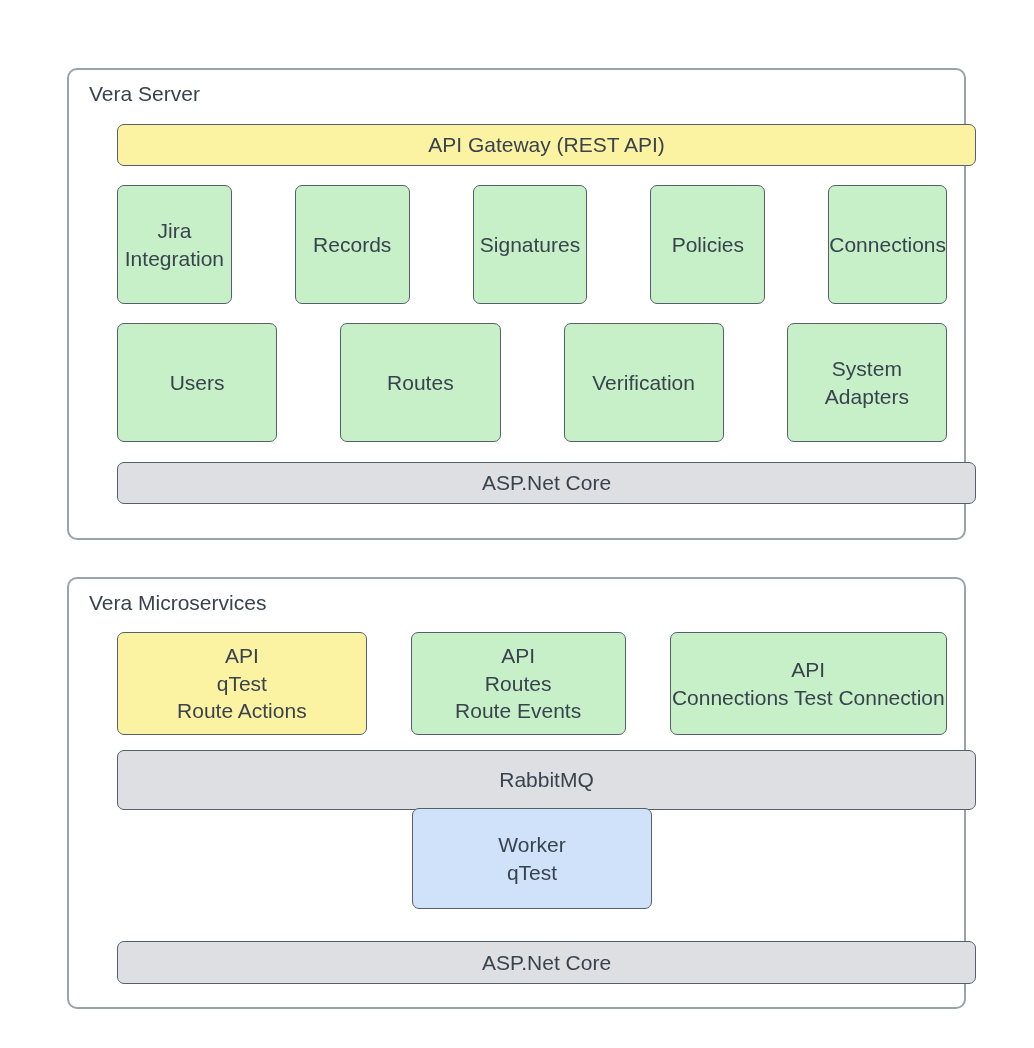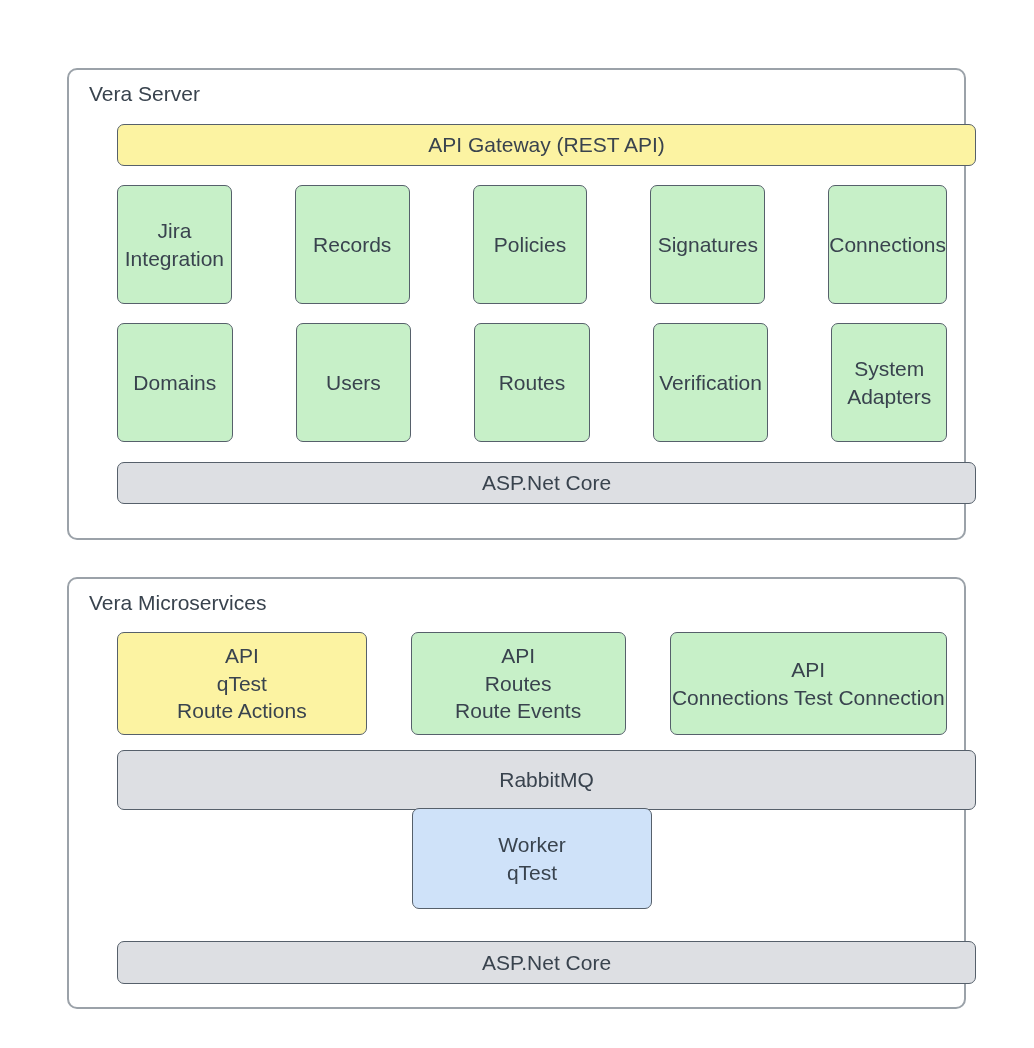--- a/index.html
+++ b/index.html
@@ -101,27 +101,26 @@
 
   <div class="container server">
     <div class="container-title">Vera Server</div>
 
     <div class="shape fill-yellow gateway-bar">API Gateway (REST API)</div>
 
     <div class="svc-row row1">
       <div class="shape fill-green">Jira
 Integration</div>
       <div class="shape fill-green">Records</div>
+      <div class="shape fill-green">Signatures</div>
       <div class="shape fill-green">Policies</div>
-      <div class="shape fill-green">Signatures</div>
       <div class="shape fill-green">Connections</div>
     </div>
 
     <div class="svc-row row2">
-      <div class="shape fill-green">Domains</div>
       <div class="shape fill-green">Users</div>
       <div class="shape fill-green">Routes</div>
       <div class="shape fill-green">Verification</div>
       <div class="shape fill-green">System
 Adapters</div>
     </div>
 
     <div class="shape fill-grey platform-bar-server">ASP.Net Core</div>
   </div>
 

